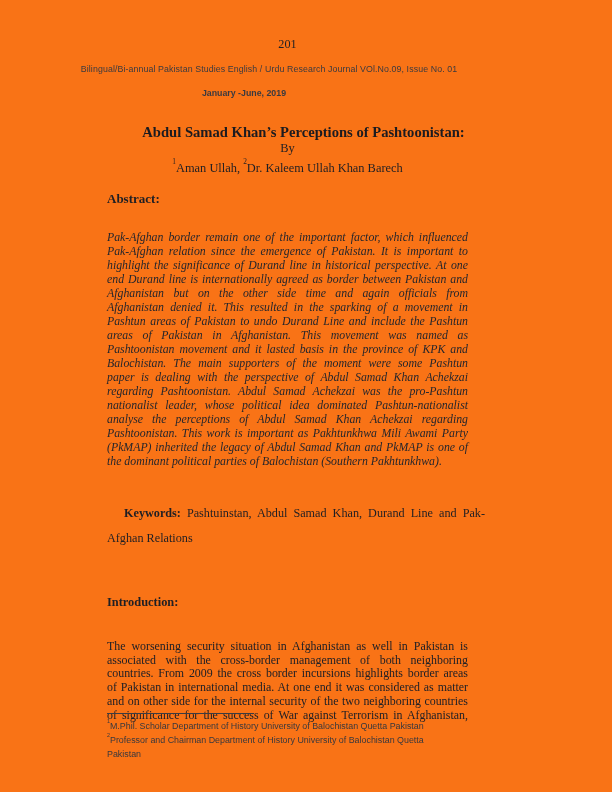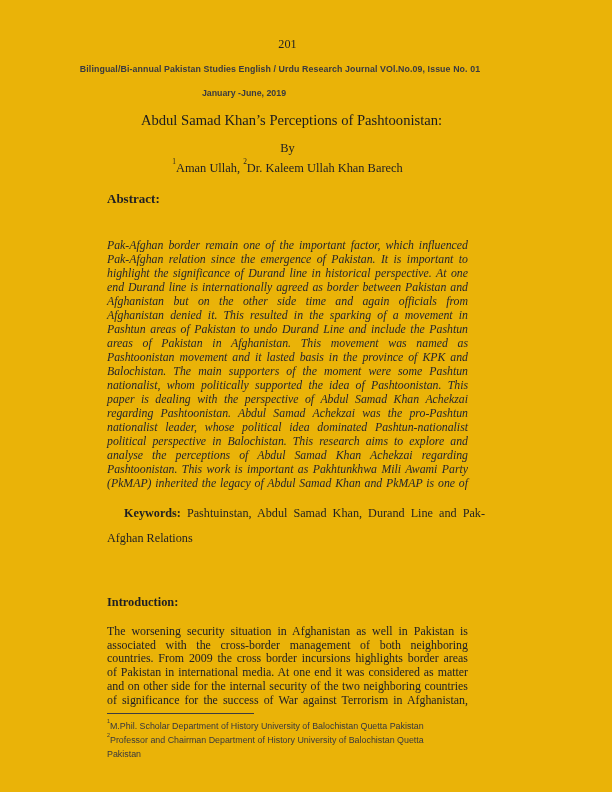--- a/index.html
+++ b/index.html
@@ -1,46 +1,46 @@
 <!DOCTYPE html>
 <html><head>
 <meta charset="utf-8">
 <style>
   html, body { margin: 0; padding: 0; background: #ffffff; }
   .page {
     position: relative;
     width: 612px;
     height: 792px;
-    background: #eab308;
+    background: #f97316;
     overflow: hidden;
     font-family: "Liberation Serif", serif;
     color: #1f1f24;
   }
   .abs { position: absolute; }
   .serif { font-family: "Liberation Serif", serif; }
   .sans  { font-family: "Liberation Sans", sans-serif; }
 
   .pagenum {
     top: 37px; left: 107px; width: 361px;
     font-size: 12.2px; text-align: center;
   }
   .hjournal {
-    top: 64px; left: 16px; width: 528px;
-    font-size: 8.8px; font-weight: bold; color: #3a3a40;
+    top: 64px; left: 5px; width: 528px;
+    font-size: 8.8px; font-weight: normal; color: #3a3a40;
     text-align: center; letter-spacing: 0.1px;
   }
   .hdate {
     top: 88px; left: 0; width: 488px;
     font-size: 8.8px; font-weight: bold; color: #3a3a40;
     text-align: center;
   }
   .title {
     top: 108px; left: 107px; width: 361px;
-    font-size: 14.6px; font-weight: normal; text-align: center;
-    margin: 4px; color: #1b1b20;
+    font-size: 14.6px; font-weight: bold; text-align: center;
+    margin: 16px; color: #1b1b20;
   }
   .by {
     top: 141px; left: 107px; width: 361px;
     font-size: 12.4px; text-align: center;
   }
   .authors {
     top: 161px; left: 107px; width: 361px;
     font-size: 12.4px; text-align: center;
   }
   sup.ref {
@@ -48,39 +48,39 @@
     position: relative; top: -0.45em;
     line-height: 0;
   }
   .h-abstract {
     top: 191px; left: 107px;
     font-size: 13px; font-weight: bold;
   }
   .abstract {
     top: 230px; left: 107px; width: 361px;
     font-size: 11.8px; font-style: italic; font-weight: 500;
-    line-height: 14px; color: #26262c; margin-top: 8px;
+    line-height: 14px; color: #26262c;
   }
   .jl  { text-align: justify; text-align-last: justify; }
   .jl-end { text-align: left; }
   .kw1 {
     top: 506px; left: 107px; width: 361px;
     font-size: 12.2px;
     text-align: justify; text-align-last: justify; margin-left: 17px;
   }
   .kw2 {
     top: 531px; left: 107px; width: 361px;
     font-size: 12.2px; text-align: left;
   }
   .h-intro {
     top: 595px; left: 107px;
     font-size: 12.4px; font-weight: bold;
   }
   .intro {
-    top: 625px; left: 107px; width: 361px;
+    top: 640px; left: 107px; width: 361px;
     font-size: 11.9px; line-height: 13.7px; color: #202026;
   }
   .fnrule {
     top: 713px; left: 107px; width: 147px;
     border: none; border-top: 1.2px solid #3c3c42; margin: 0;
   }
   .footnotes {
     top: 720px; left: 107px; width: 368px;
     font-size: 8.9px; line-height: 13.9px; color: #38383e;
   }
@@ -109,28 +109,27 @@
     <div class="jl">Pak-Afghan border remain one of the important factor, which influenced</div>
     <div class="jl">Pak-Afghan relation since the emergence of Pakistan. It is important to</div>
     <div class="jl">highlight the significance of Durand line in historical perspective. At one</div>
     <div class="jl">end Durand line is internationally agreed as border between Pakistan and</div>
     <div class="jl">Afghanistan but on the other side time and again officials from</div>
     <div class="jl">Afghanistan denied it. This resulted in the sparking of a movement in</div>
     <div class="jl">Pashtun areas of Pakistan to undo Durand Line and include the Pashtun</div>
     <div class="jl">areas of Pakistan in Afghanistan. This movement was named as</div>
     <div class="jl">Pashtoonistan movement and it lasted basis in the province of KPK and</div>
     <div class="jl">Balochistan. The main supporters of the moment were some Pashtun</div>
-    <div class="jl">nationalist, whom politically supported the idea of Pashtoonistan. This</div>
     <div class="jl">paper is dealing with the perspective of Abdul Samad Khan Achekzai</div>
     <div class="jl">regarding Pashtoonistan. Abdul Samad Achekzai was the pro-Pashtun</div>
     <div class="jl">nationalist leader, whose political idea dominated Pashtun-nationalist</div>
-    <div class="jl">political perspective in Balochistan. This research aims to explore and</div>
     <div class="jl">analyse the perceptions of Abdul Samad Khan Achekzai regarding</div>
     <div class="jl">Pashtoonistan. This work is important as Pakhtunkhwa Mili Awami Party</div>
     <div class="jl">(PkMAP) inherited the legacy of Abdul Samad Khan and PkMAP is one of</div>
+    <div class="jl-end">the dominant political parties of Balochistan (Southern Pakhtunkhwa).</div>
   </div>
 
   <div class="abs kw1 serif"><b>Keywords:</b><span> Pashtuinstan, Abdul Samad Khan, Durand Line and Pak-</span></div>
 
   <div class="abs kw2 serif">Afghan Relations</div>
 
   <div class="abs h-intro serif">Introduction:</div>
 
   <div class="abs intro serif">
     <div class="jl">The worsening security situation in Afghanistan as well in Pakistan is</div>

